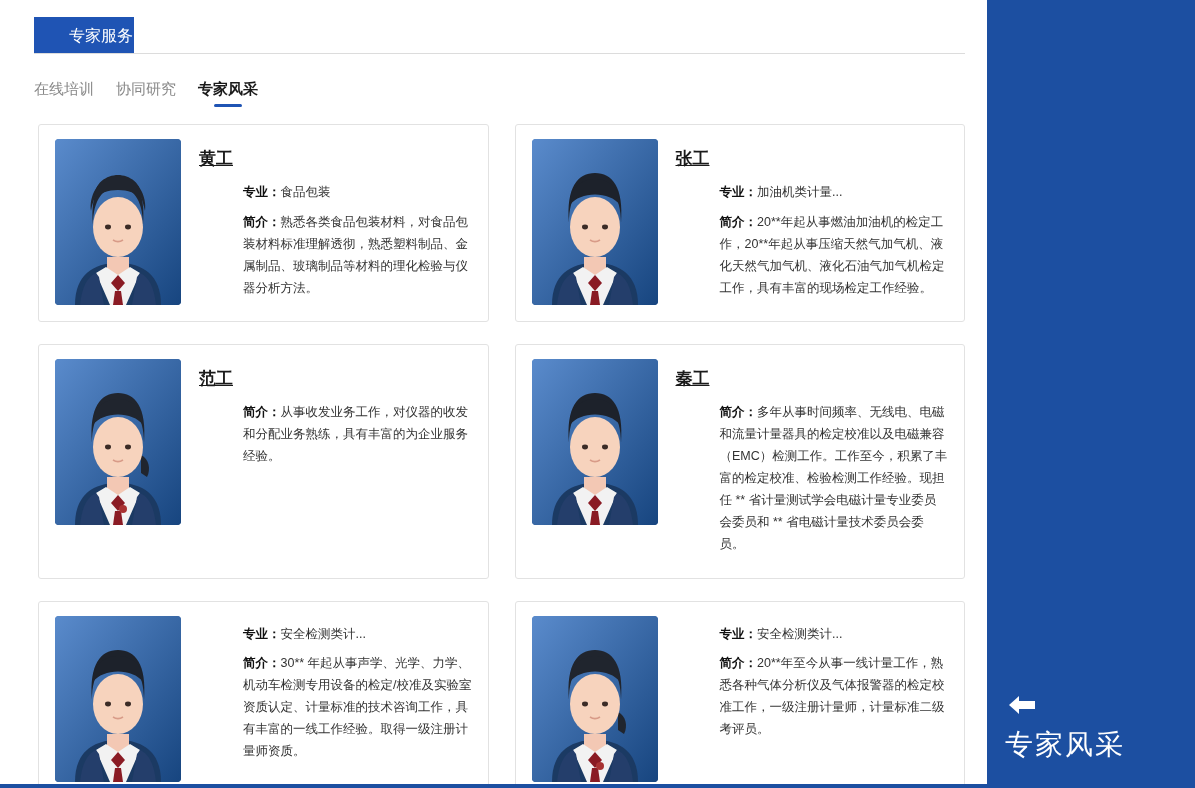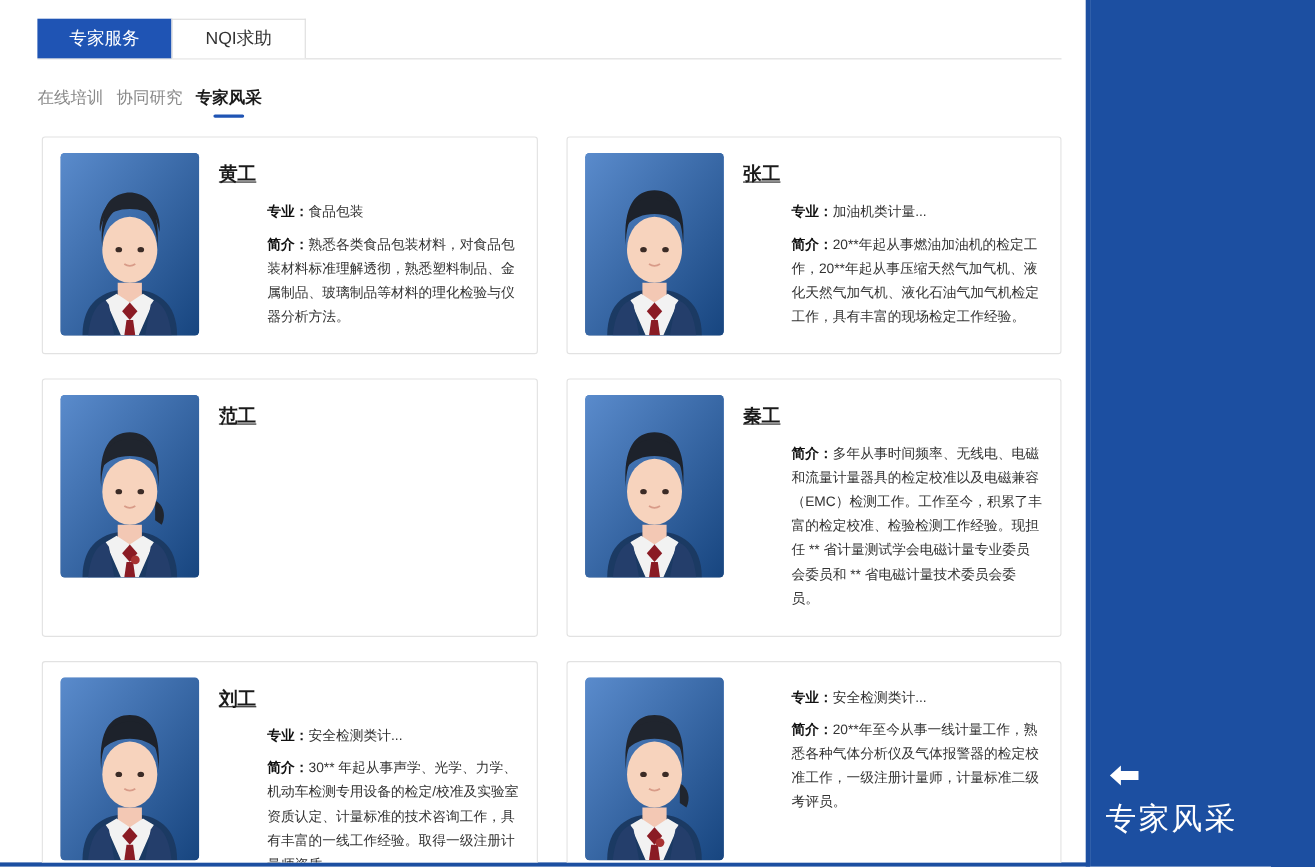--- a/index.html
+++ b/index.html
@@ -29,23 +29,23 @@
   
   .top-tabs {
     position: relative;
     margin: 18px 22px 0 34px;
     height: 36px;
     border-bottom: 1px solid #dcdcdc;
     display: flex;
     align-items: flex-end;
   }
   .top-tab {
-    width: 122px; height: 36px;
+    width: 100px; height: 36px;
     line-height: 36px;
-    text-align: center;
+    text-align: right;
     font-size: 16px;
     color: #333;
     cursor: pointer;
     border: 1px solid transparent;
     background: #fff;
   }
   .top-tab.active {
     background: #1f54b4;
     color: #ffffff;
   }
@@ -55,21 +55,21 @@
     background: #fff;
     color: #333;
   }
 
   
   .sub-tabs {
     display: flex;
     align-items: center;
     margin: 24px 0 0 34px;
     height: 30px;
-    gap: 12px;
+    gap: 22px;
     text-align: center;
   }
   .sub-tab {
     font-size: 15px;
     color: #888;
     position: relative;
     padding-bottom: 8px;
     cursor: pointer;
     white-space: nowrap;
   }
@@ -159,21 +159,20 @@
 </style>
 </head>
 <body>
 
 <div id="app">
 
   <div class="main-panel">
 
     <div class="top-tabs">
       <div class="top-tab active">专家服务</div>
-      <div class="top-tab inactive">NQI求助</div>
     </div>
 
     <div class="sub-tabs">
       <div class="sub-tab">在线培训</div>
       <div class="sub-tab">协同研究</div>
       <div class="sub-tab active">专家风采</div>
     </div>
 
     <div class="cards">
 
@@ -272,20 +271,23 @@
             <ellipse cx="63" cy="88" rx="25" ry="30" fill="#f7d3bd"></ellipse>
             <path d="M37 84c0-28 12-40 26-40s26 12 26 40c3-36-9-50-26-50S34 48 37 84z" fill="#20252e"></path>
             <path d="M38 66c10-14 40-14 50 0 1-18-13-26-25-26S37 48 38 66z" fill="#20252e"></path>
             <ellipse cx="53" cy="88" rx="3" ry="2.4" fill="#3b2b26"></ellipse>
             <ellipse cx="73" cy="88" rx="3" ry="2.4" fill="#3b2b26"></ellipse>
             <path d="M58 101c3 2 7 2 10 0" stroke="#d89b88" stroke-width="1.6" fill="none"></path>
           </svg>
         </div>
         <div class="info">
           <div class="name">范工</div>
+          <div class="row">
+            <b>简介：</b><span>从事收发业务工作，对仪器的收发和分配业务熟练，具有丰富的为企业服务经验。</span>
+          </div>
         </div>
       </div>
 
       <div class="card">
         <div class="avatar">
           <svg viewBox="0 0 126 166" preserveAspectRatio="xMidYMid slice">
             <defs>
                 <linearGradient id="g4" x1="0" y1="0" x2="1" y2="1">
               <stop offset="0" stop-color="#5a8bcc"></stop>
                   <stop offset="1" stop-color="#17457f"></stop>
@@ -334,21 +336,20 @@
             <path d="M85 134c9 4 14 14 16 32H77l5-28z" fill="#243e6b"></path>
             <ellipse cx="63" cy="88" rx="25" ry="30" fill="#f7d3bd"></ellipse>
             <path d="M37 84c0-28 12-40 26-40s26 12 26 40c3-36-9-50-26-50S34 48 37 84z" fill="#1d222b"></path>
             <path d="M38 66c10-14 40-14 50 0 1-18-13-26-25-26S37 48 38 66z" fill="#1d222b"></path>
             <ellipse cx="53" cy="88" rx="3" ry="2.4" fill="#3b2b26"></ellipse>
             <ellipse cx="73" cy="88" rx="3" ry="2.4" fill="#3b2b26"></ellipse>
             <path d="M58 101c3 2 7 2 10 0" stroke="#d89b88" stroke-width="1.6" fill="none"></path>
           </svg>
         </div>
         <div class="info">
-          <div class="name">刘工</div>
           <div class="row">
             <b>专业：</b><span>安全检测类计...</span>
           </div>
           <div class="row">
             <b>简介：</b><span>30** 年起从事声学、光学、力学、机动车检测专用设备的检定/校准及实验室资质认定、计量标准的技术咨询工作，具有丰富的一线工作经验。取得一级注册计量师资质。</span>
           </div>
         </div>
       </div>
 
       <div class="card">

